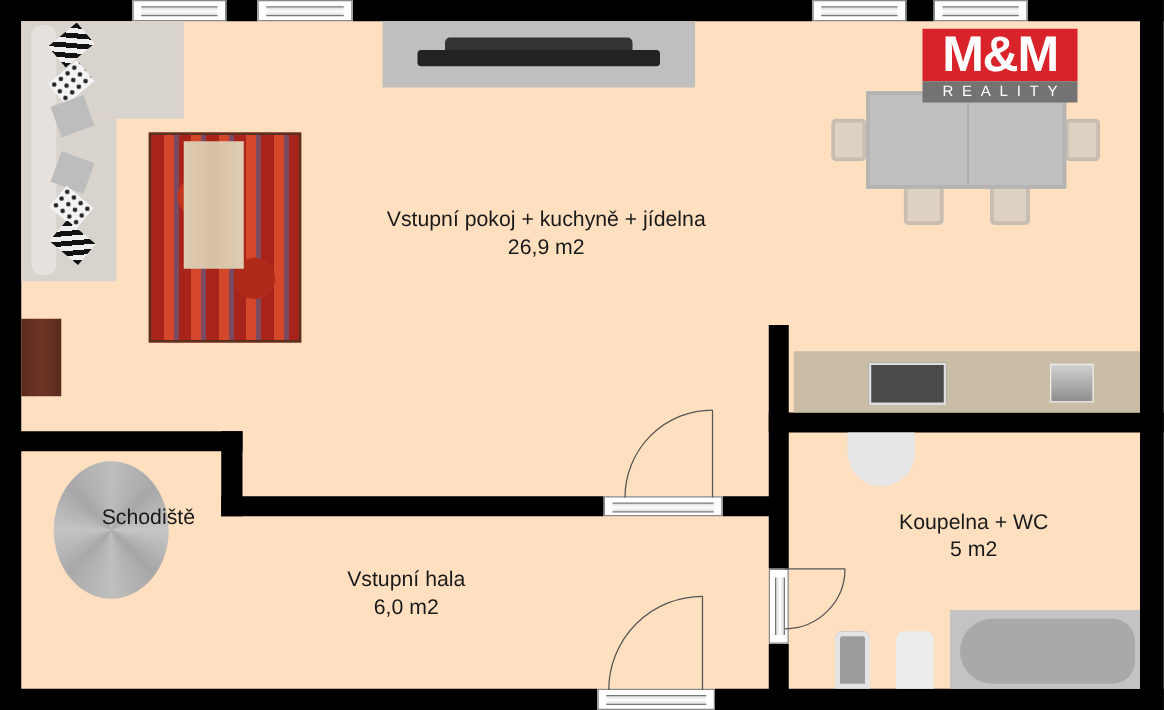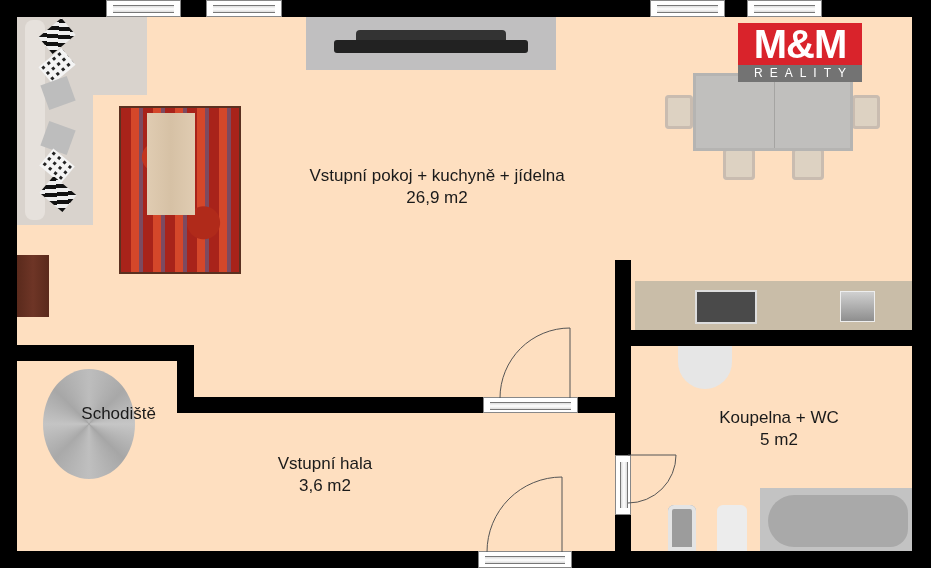--- a/index.html
+++ b/index.html
@@ -106,21 +106,21 @@
   <div class="furn" style="left:768px;top:495px;width:140px;height:52px;background:#a9a9a9;border-radius:26px 18px 18px 26px;"></div>
 
   <div class="furn" style="left:43px;top:369px;width:92px;height:110px;border-radius:50%;background:conic-gradient(from 0deg,#bdbdbd,#a8a8a8,#c6c6c6,#a6a6a6,#bfbfbf,#a9a9a9,#c4c4c4,#a7a7a7,#bdbdbd);"></div>
 
   <div class="label" style="left:269px;top:165px;width:336px;">
     <div>Vstupní pokoj + kuchyně + jídelna</div>
     <div>26,9 m2</div>
   </div>
   <div class="label" style="left:255px;top:453px;width:140px;">
     <div>Vstupní hala</div>
-    <div>3,6 m2</div>
+    <div>6,0 m2</div>
   </div>
   <div class="label" style="left:699px;top:407px;width:160px;">
     <div>Koupelna + WC</div>
     <div>5 m2</div>
   </div>
   <div class="label" style="left:43px;top:403px;width:113px;text-align:right;">
     <span>Schodiště</span>
   </div>
 
   <div id="logo">

